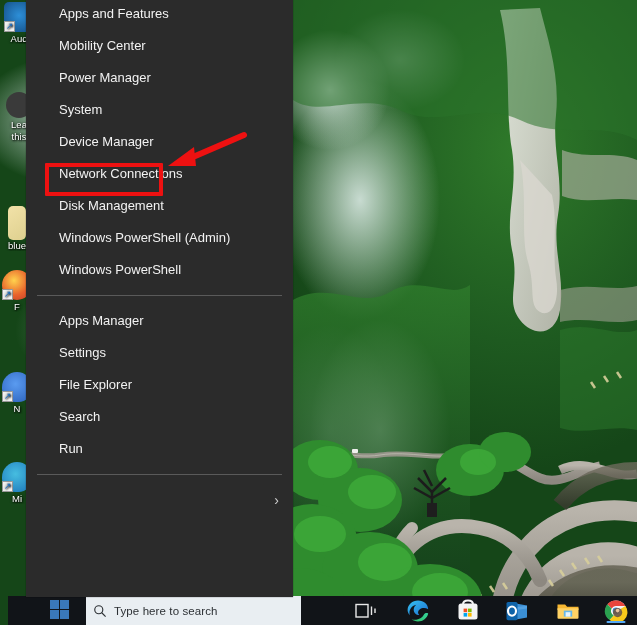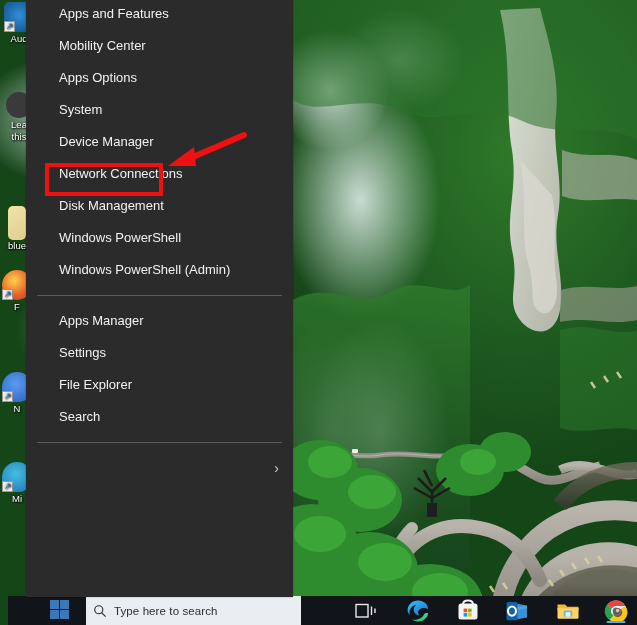--- a/index.html
+++ b/index.html
@@ -327,34 +327,35 @@
       <circle cx="13.6" cy="11.6" r="1.8" fill="#e8c39e"></circle>
     </svg>
     <span class="tb-running-underline"></span>
   </div>
 </div>
 
 <div id="winx-menu">
 
   <div class="menu-item">Apps and Features</div>
   <div class="menu-item">Mobility Center</div>
-  <div class="menu-item">Apps Options</div>
+  <div class="menu-item">Power Manager</div>
   <div class="menu-item">System</div>
   <div class="menu-item">Device Manager</div>
   <div class="menu-item">Network Connections</div>
   <div class="menu-item">Disk Management</div>
+  <div class="menu-item">Windows PowerShell (Admin)</div>
   <div class="menu-item">Windows PowerShell</div>
-  <div class="menu-item">Windows PowerShell (Admin)</div>
 
   <div class="menu-sep"></div>
 
   <div class="menu-item">Apps Manager</div>
   <div class="menu-item">Settings</div>
   <div class="menu-item">File Explorer</div>
   <div class="menu-item">Search</div>
+  <div class="menu-item">Run</div>
 
   <div class="menu-sep"></div>
 
   <div class="menu-item">
     <span class="chevron">›</span>
   </div>
 </div>
 
 <div id="highlight-box"></div>
 

